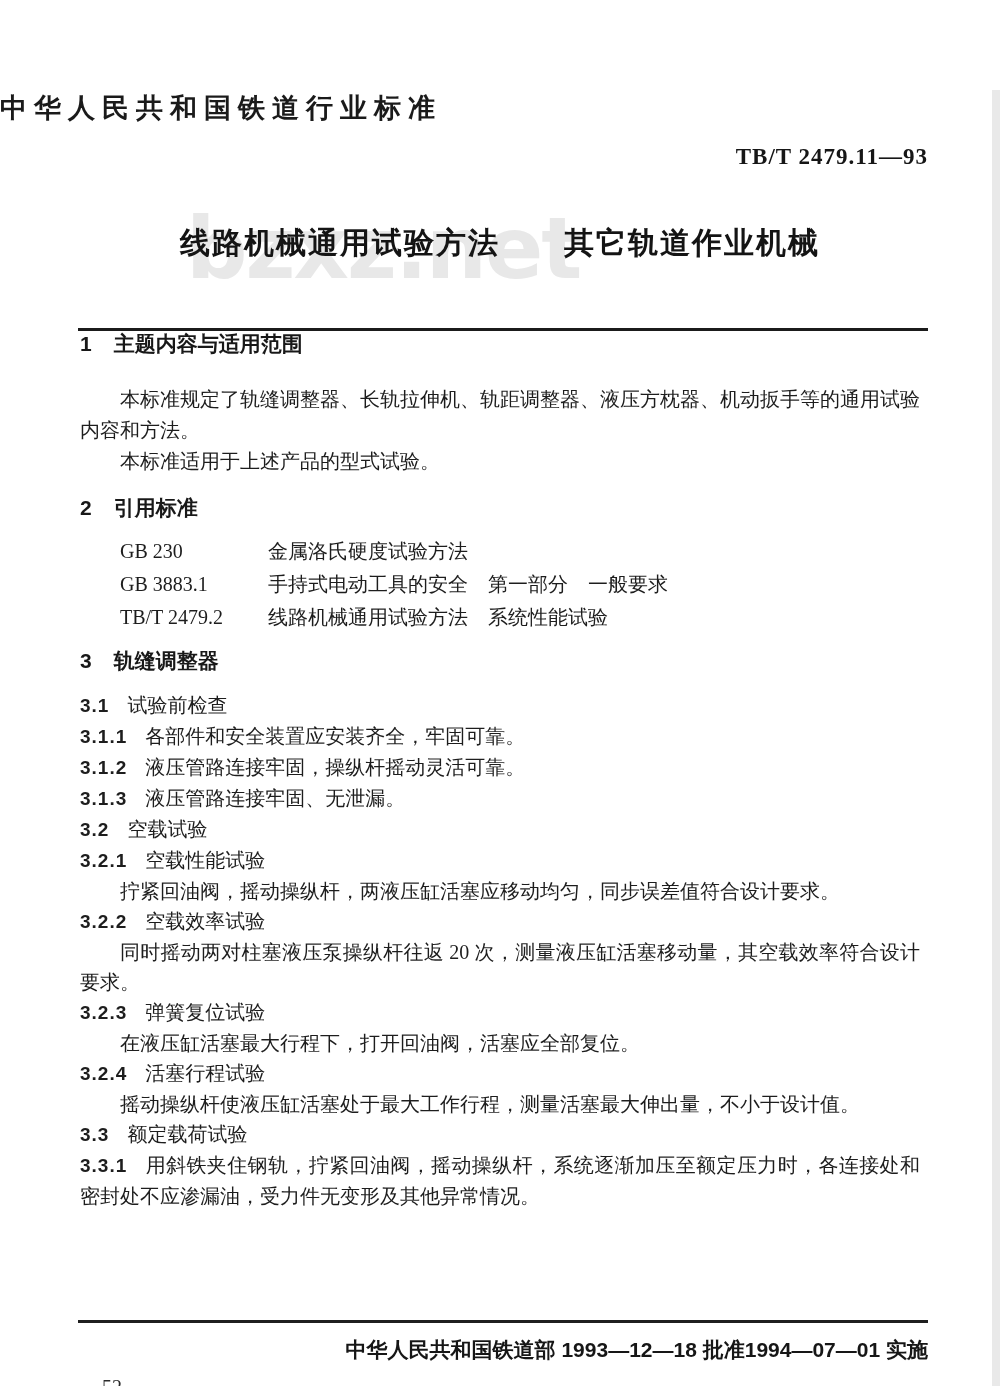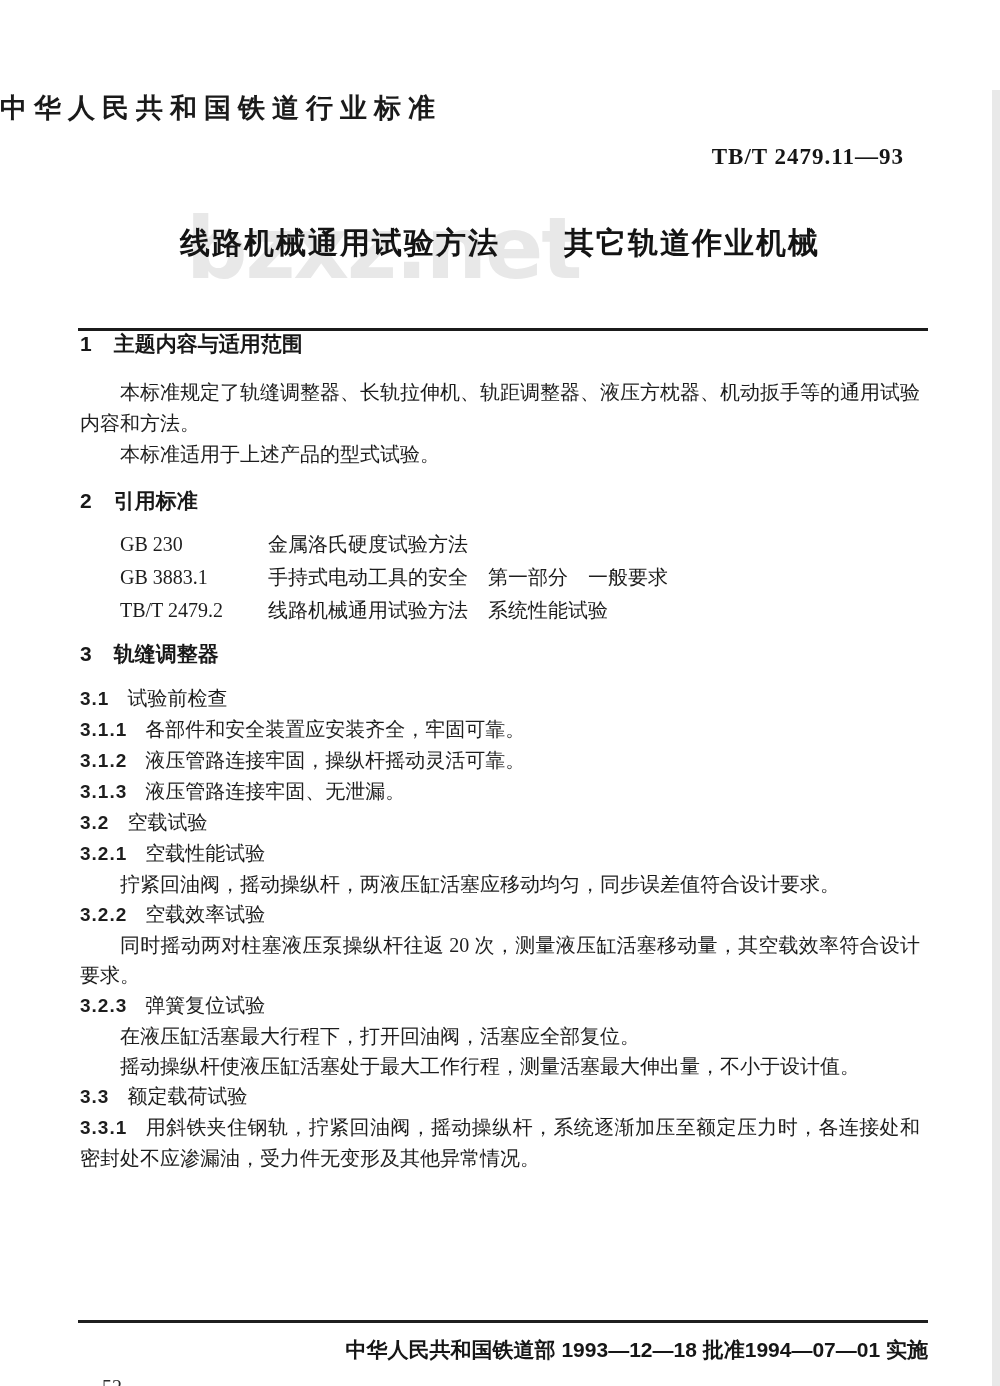--- a/index.html
+++ b/index.html
@@ -42,21 +42,21 @@
     font-family: "DejaVu Sans", sans-serif;
     font-weight: 700;
     font-size: 86px;
     letter-spacing: -2px;
     color: #e8e8e8;
     z-index: 0;
     user-select: none;
   }
   .std-number {
     margin-top: 18px;
-    padding-right: 96px;
+    padding-right: 72px;
     text-align: right;
     font-family: "Liberation Serif", serif;
     font-weight: 700;
     font-size: 23px;
     letter-spacing: 1px;
     color: #161616;
     position: relative; z-index: 2;
   }
   .doc-title {
     margin-top: 53px;
@@ -90,21 +90,21 @@
   .h-s2 { margin-top: 18px; }
   .h-s3 { margin-top: 14px; }
 
   .body-par {
     font-size: 20px;
     line-height: 31px;
     text-align: justify;
     text-indent: 2em;
     color: #1d1d1d;
   }
-  .p-first { margin-top: 20px; }
+  .p-first { margin-top: 27px; }
 
   .ref-list { margin-top: 14px; padding-left: 40px; }
   .ref-row { font-size: 20px; line-height: 33px; white-space: nowrap; }
   .ref-code { display: inline-block; width: 148px; }
 
   .clause-list { margin-top: 16px; }
   .clause {
     font-size: 20px;
     line-height: 30px;
     text-align: justify;
@@ -211,20 +211,23 @@
       </p>
       <p class="clause-par">拧紧回油阀，摇动操纵杆，两液压缸活塞应移动均匀，同步误差值符合设计要求。</p>
       <p class="clause">
         <span class="clause-num">3.2.2</span><span>空载效率试验</span>
       </p>
       <p class="clause-par">同时摇动两对柱塞液压泵操纵杆往返 20 次，测量液压缸活塞移动量，其空载效率符合设计要求。</p>
       <p class="clause">
         <span class="clause-num">3.2.3</span><span>弹簧复位试验</span>
       </p>
       <p class="clause-par">在液压缸活塞最大行程下，打开回油阀，活塞应全部复位。</p>
+      <p class="clause">
+        <span class="clause-num">3.2.4</span><span>活塞行程试验</span>
+      </p>
       <p class="clause-par">摇动操纵杆使液压缸活塞处于最大工作行程，测量活塞最大伸出量，不小于设计值。</p>
       <p class="clause">
         <span class="clause-num">3.3</span><span>额定载荷试验</span>
       </p>
       <p class="clause">
         <span class="clause-num">3.3.1</span><span>用斜铁夹住钢轨，拧紧回油阀，摇动操纵杆，系统逐渐加压至额定压力时，各连接处和密封处不应渗漏油，受力件无变形及其他异常情况。</span>
       </p>
     </div>
   </main>
 

